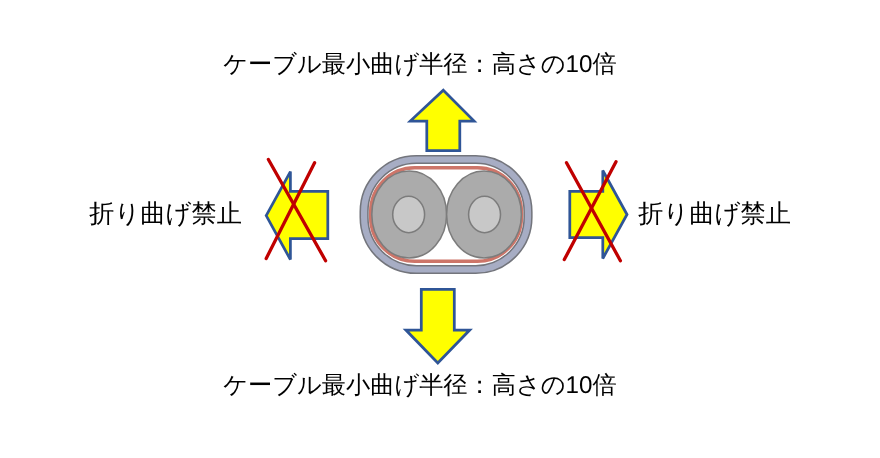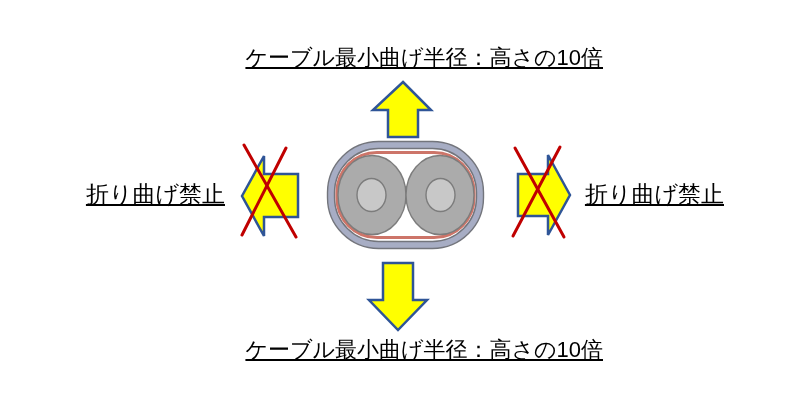--- a/index.html
+++ b/index.html
@@ -19,22 +19,21 @@
     position: absolute;
     left: 0;
     top: 0;
   }
   .caption {
     position: absolute;
     color: var(--text, #000000);
     font-size: 22px;
     line-height: 28px;
     white-space: nowrap;
-    text-align: right;
-    text-decoration: underline;
+    text-align: left;
   }
   .caption-top    { left: 203px; top: 44px;  width: 400px; }
   .caption-bottom { left: 203px; top: 336px; width: 400px; }
   .caption-left   { left: 81px;  top: 180px; width: 144px; font-size: 23px; }
   .caption-right  { left: 580px; top: 180px; width: 144px; font-size: 23px; }
 
   .arrow-shape {
     fill: var(--arrow_fill, #ffff00);
     stroke: var(--arrow_border, #2f5597);
     stroke-width: 2.5;

